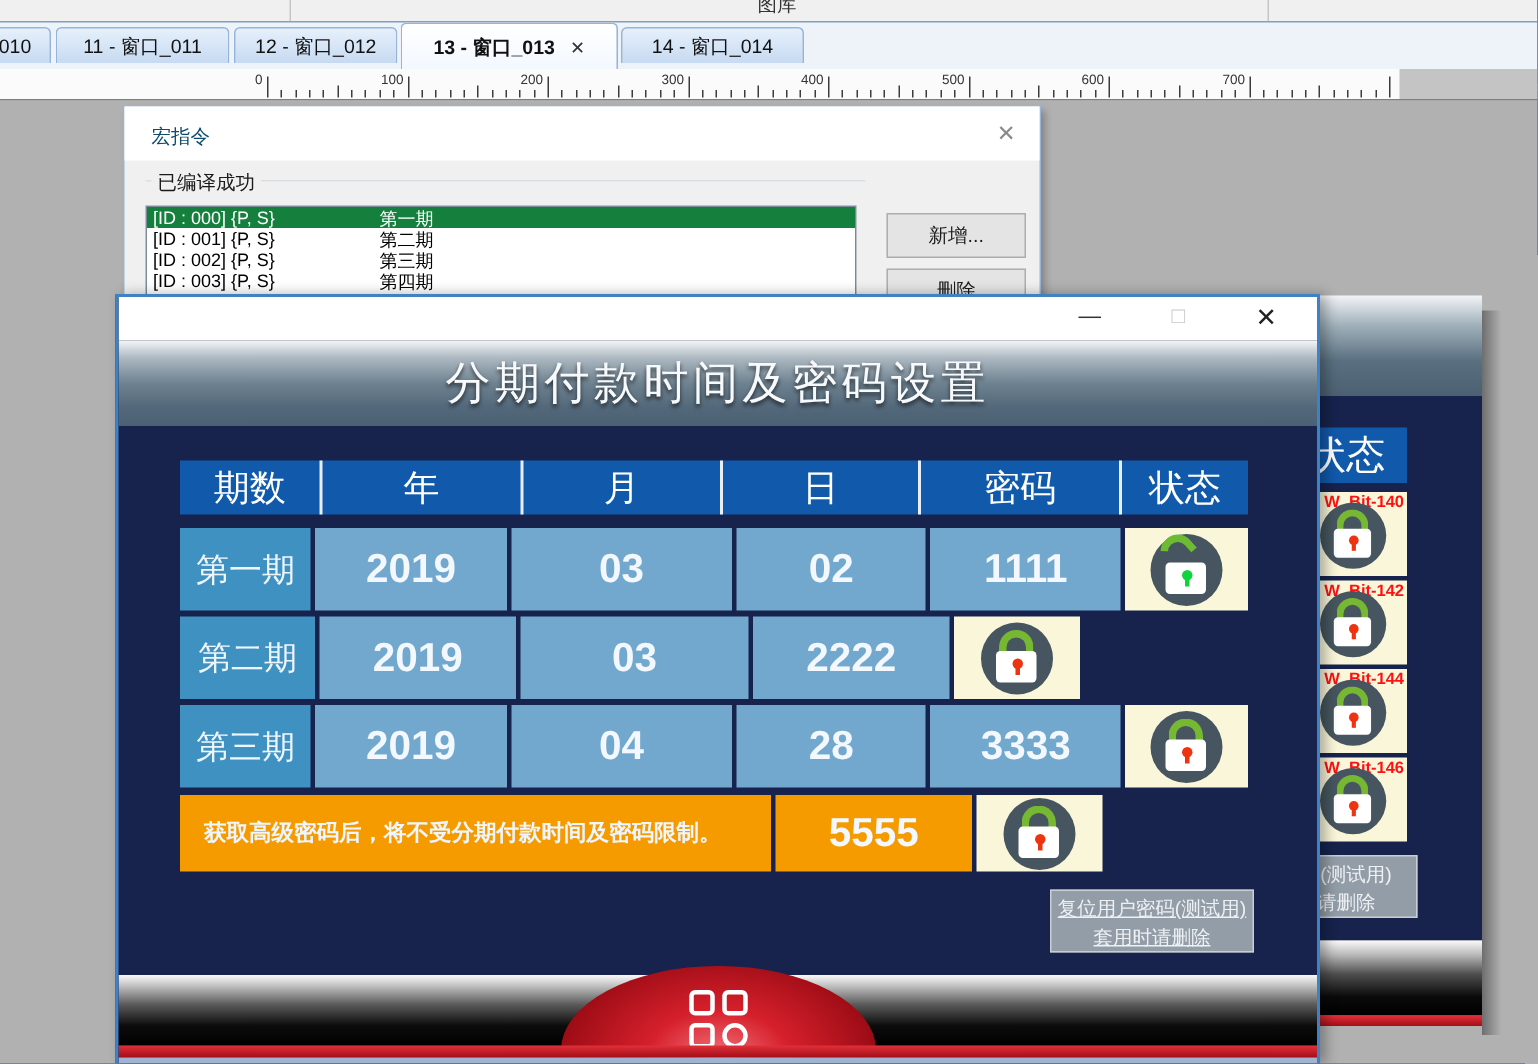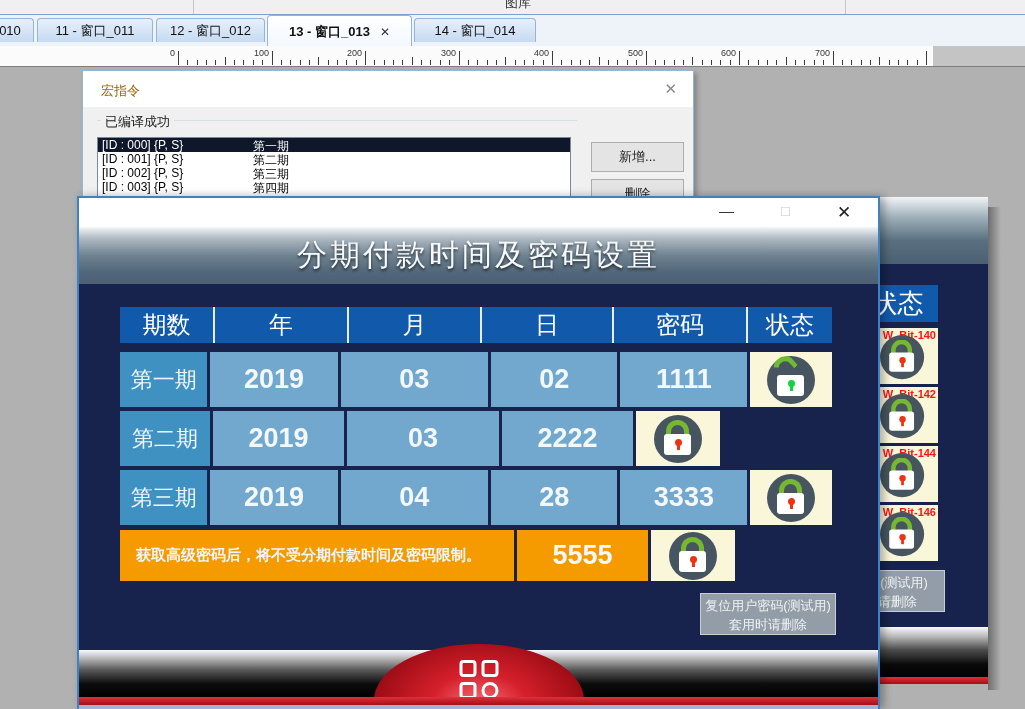--- a/index.html
+++ b/index.html
@@ -24,27 +24,27 @@
   .ruler .dead { position:absolute; right:0; top:0; width:92px; height:21px; background:#c4c4c4; }
   .tick { position:absolute; bottom:1px; width:1px; background:#3c3c3c; }
   .rlabel { position:absolute; top:2px; width:30px; text-align:right; font-size:9px; color:#333; }
 
   
   .canvas { position:absolute; left:0; top:67px; width:1025px; height:642px; background:#b1b1b1; z-index:1; }
 
   
   .macro { position:absolute; left:82px; top:70px; width:612px; height:145px; background:#f0f0f0; border:1px solid #96b6d8; box-shadow:3px 3px 5px rgba(0,0,0,.25); z-index:2; }
   .macro-titlebar { position:absolute; left:0; top:0; width:100%; height:36px; background:#ffffff; }
-  .macro-title { position:absolute; left:18px; top:11px; font-size:13px; color:#a16207; }
+  .macro-title { position:absolute; left:18px; top:11px; font-size:13px; color:#0c4a6e; }
   .macro-close { position:absolute; right:16px; top:9px; font-size:15px; color:#8a8a8a; }
   .macro-group-line { position:absolute; left:14px; top:49px; width:480px; height:1px; background:#d9dee2; }
   .macro-group-label { position:absolute; left:18px; top:42px; font-size:13px; color:#1a1a1a; background:#f0f0f0; padding:0 4px; }
   .macro-list { position:absolute; left:14px; top:66px; width:474px; height:79px; background:#ffffff; border:1px solid #7a8a99; overflow:hidden; }
   .macro-item { position:relative; height:14px; font-size:12px; color:#000; white-space:nowrap; }
-  .macro-item.selected { background:#0f172a; color:#fff; }
+  .macro-item.selected { background:#15803d; color:#fff; }
   .macro-item .mid { position:absolute; left:4px; top:0; }
   .macro-item .mname { position:absolute; left:155px; top:0; }
   .macro-btn { position:absolute; left:508px; width:93px; height:30px; background:#e4e4e4; border:1px solid #adadad; font-size:13px; color:#1a1a1a; display:flex; align-items:center; justify-content:center; }
 
   
   .bgwin { position:absolute; left:820px; top:197px; width:168px; height:487px; z-index:3; }
   .bgwin-shadow-r { position:absolute; left:168px; top:10px; width:13px; height:483px; background:linear-gradient(90deg,rgba(0,0,0,.38),rgba(0,0,0,0)); }
   .bgwin-banner { position:absolute; left:0; top:0; width:168px; height:67px; background:linear-gradient(#f2f4f6,#9fb0ba 30%,#5a7080 65%,#4b6072); }
   .bgwin-body { position:absolute; left:0; top:67px; width:168px; height:363px; background:var(--navy,#17234d); }
   .bg-status-header { position:absolute; left:37px; top:88px; width:81px; height:37px; background:var(--header-blue,#1159ab); color:#fff; font-size:26px; display:flex; align-items:center; justify-content:center; overflow:hidden; }
@@ -82,21 +82,21 @@
   
   .lock { position:relative; width:48px; height:48px; border-radius:50%; background:#46555f; flex:none; }
   .lock .shackle { position:absolute; left:12px; top:5px; width:23px; height:18px; border:5px solid #76b832; border-bottom:none; border-radius:12px 12px 0 0; }
   .lock .lbody { position:absolute; left:10px; top:19px; width:27px; height:21px; background:#fff; border-radius:3px; }
   .lock .key { position:absolute; left:21px; top:24px; width:7px; height:7px; border-radius:50%; background:#ee3311; }
   .lock .key:after { content:""; position:absolute; left:2px; top:5px; width:3px; height:6px; background:inherit; }
   .lock.unlocked .shackle { left:5px; top:1px; transform:rotate(-42deg); border-color:#6cbb33; border-left-color:transparent; }
   .lock.unlocked .key { background:#0fd53c; }
 
   .datetime { position:absolute; left:41px; top:403px; width:712px; text-align:center; font-size:25px; font-weight:bold; color:#8b9ab2; letter-spacing:1px; }
-  .reset-btn { position:absolute; left:621px; top:395px; width:136px; height:42px; background:rgba(158,168,176,.92); border:1px solid #c9ced3; color:#eef1f3; font-size:13px; text-align:center; line-height:19px; padding-top:2px; }
+  .reset-btn { position:absolute; left:621px; top:395px; width:136px; height:42px; background:rgba(158,168,176,.92); border:1px solid #c9ced3; color:#eef1f3; font-size:13px; text-align:center; line-height:19px; padding-top:2px;text-decoration:underline; }
 
   .dlg-footer { position:absolute; left:0; top:452px; width:799px; height:47px; background:linear-gradient(#fafafa,#c2c2c2 15%,#5a5a5a 42%,#0c0c0c 72%,#000); }
   .dlg-redstrip { position:absolute; left:0; top:499px; width:799px; height:8px; background:linear-gradient(#e0303a,#a50d16); }
   .dlg-bottomline { position:absolute; left:0; top:507px; width:799px; height:4px; background:#9fb4d2; }
   .hill { position:absolute; left:295px; top:446px; width:210px; height:61px; background:radial-gradient(ellipse 105px 70px at 50% 100%, #f3737b 0%, #d6202c 45%, #9c0c15 100%); border-radius:50% 50% 0 0 / 92% 92% 0 0; }
   .hill-icon { position:absolute; left:50%; top:16px; transform:translateX(-50%); display:grid; grid-template-columns:17px 17px; grid-template-rows:17px 17px; gap:5px; }
   .hill-icon span { border:3px solid #fff; border-radius:4px; }
   .hill-icon span.round { border-radius:50%; }
 </style>
 </head>

